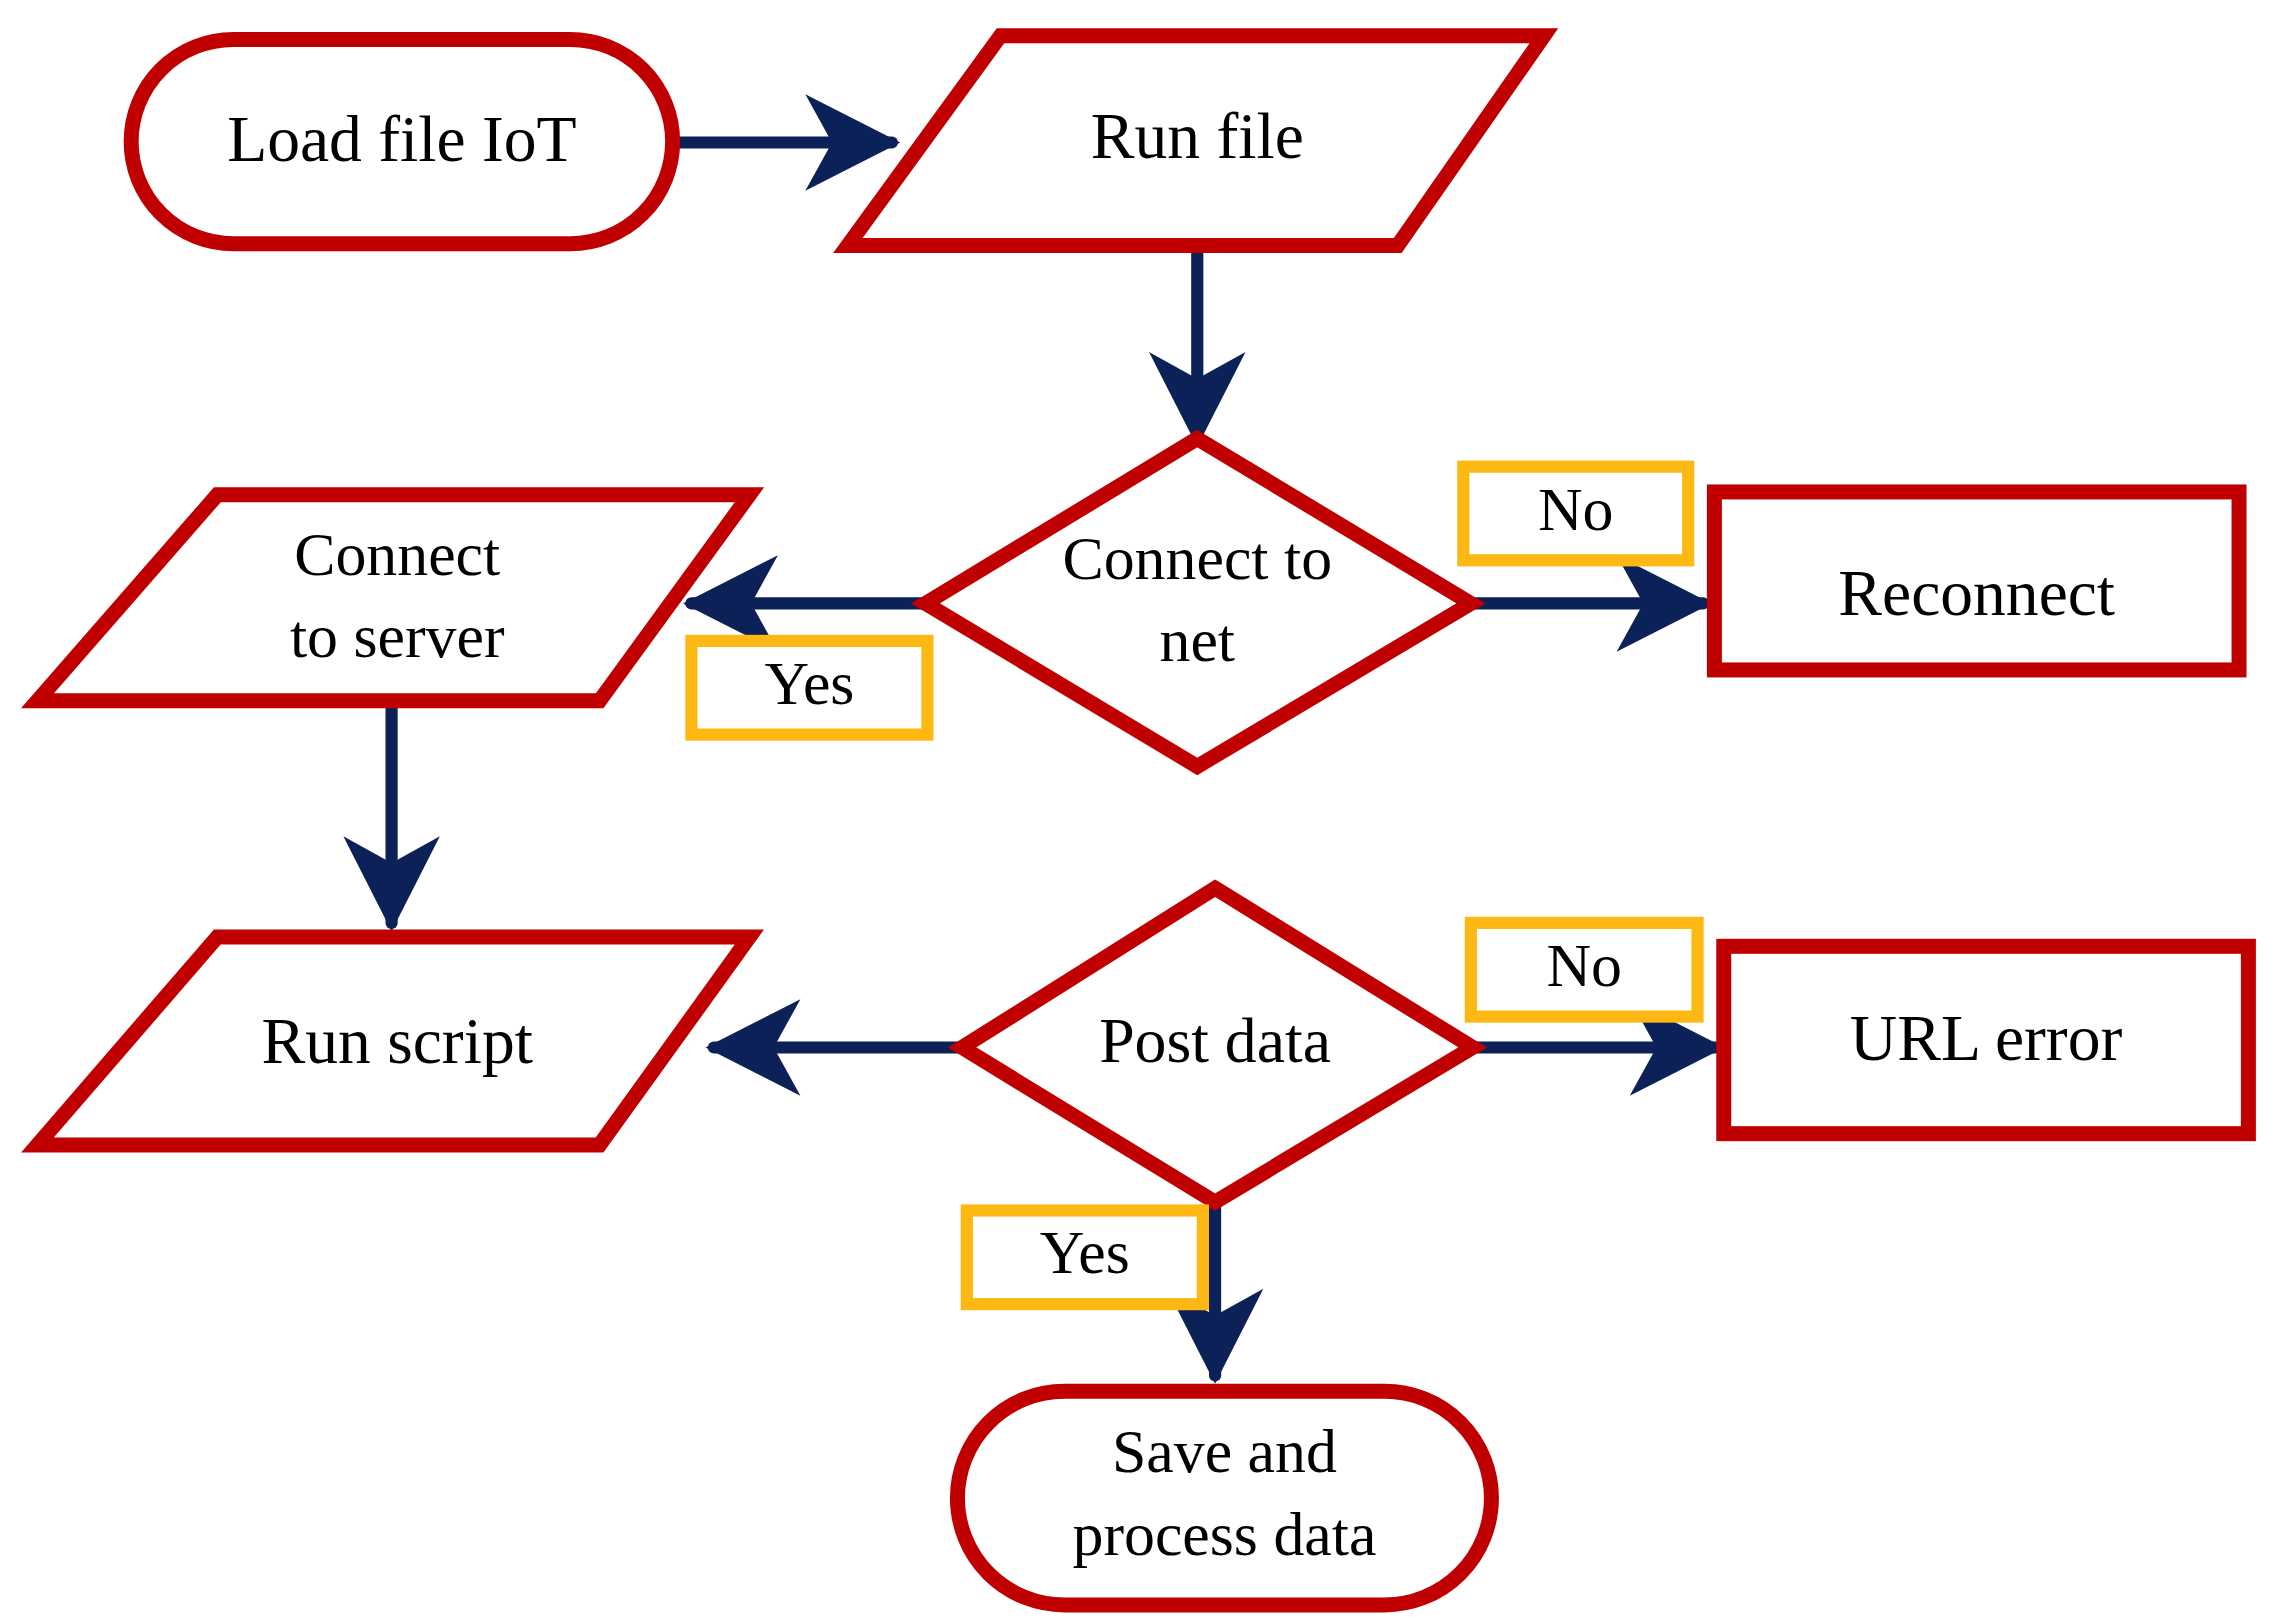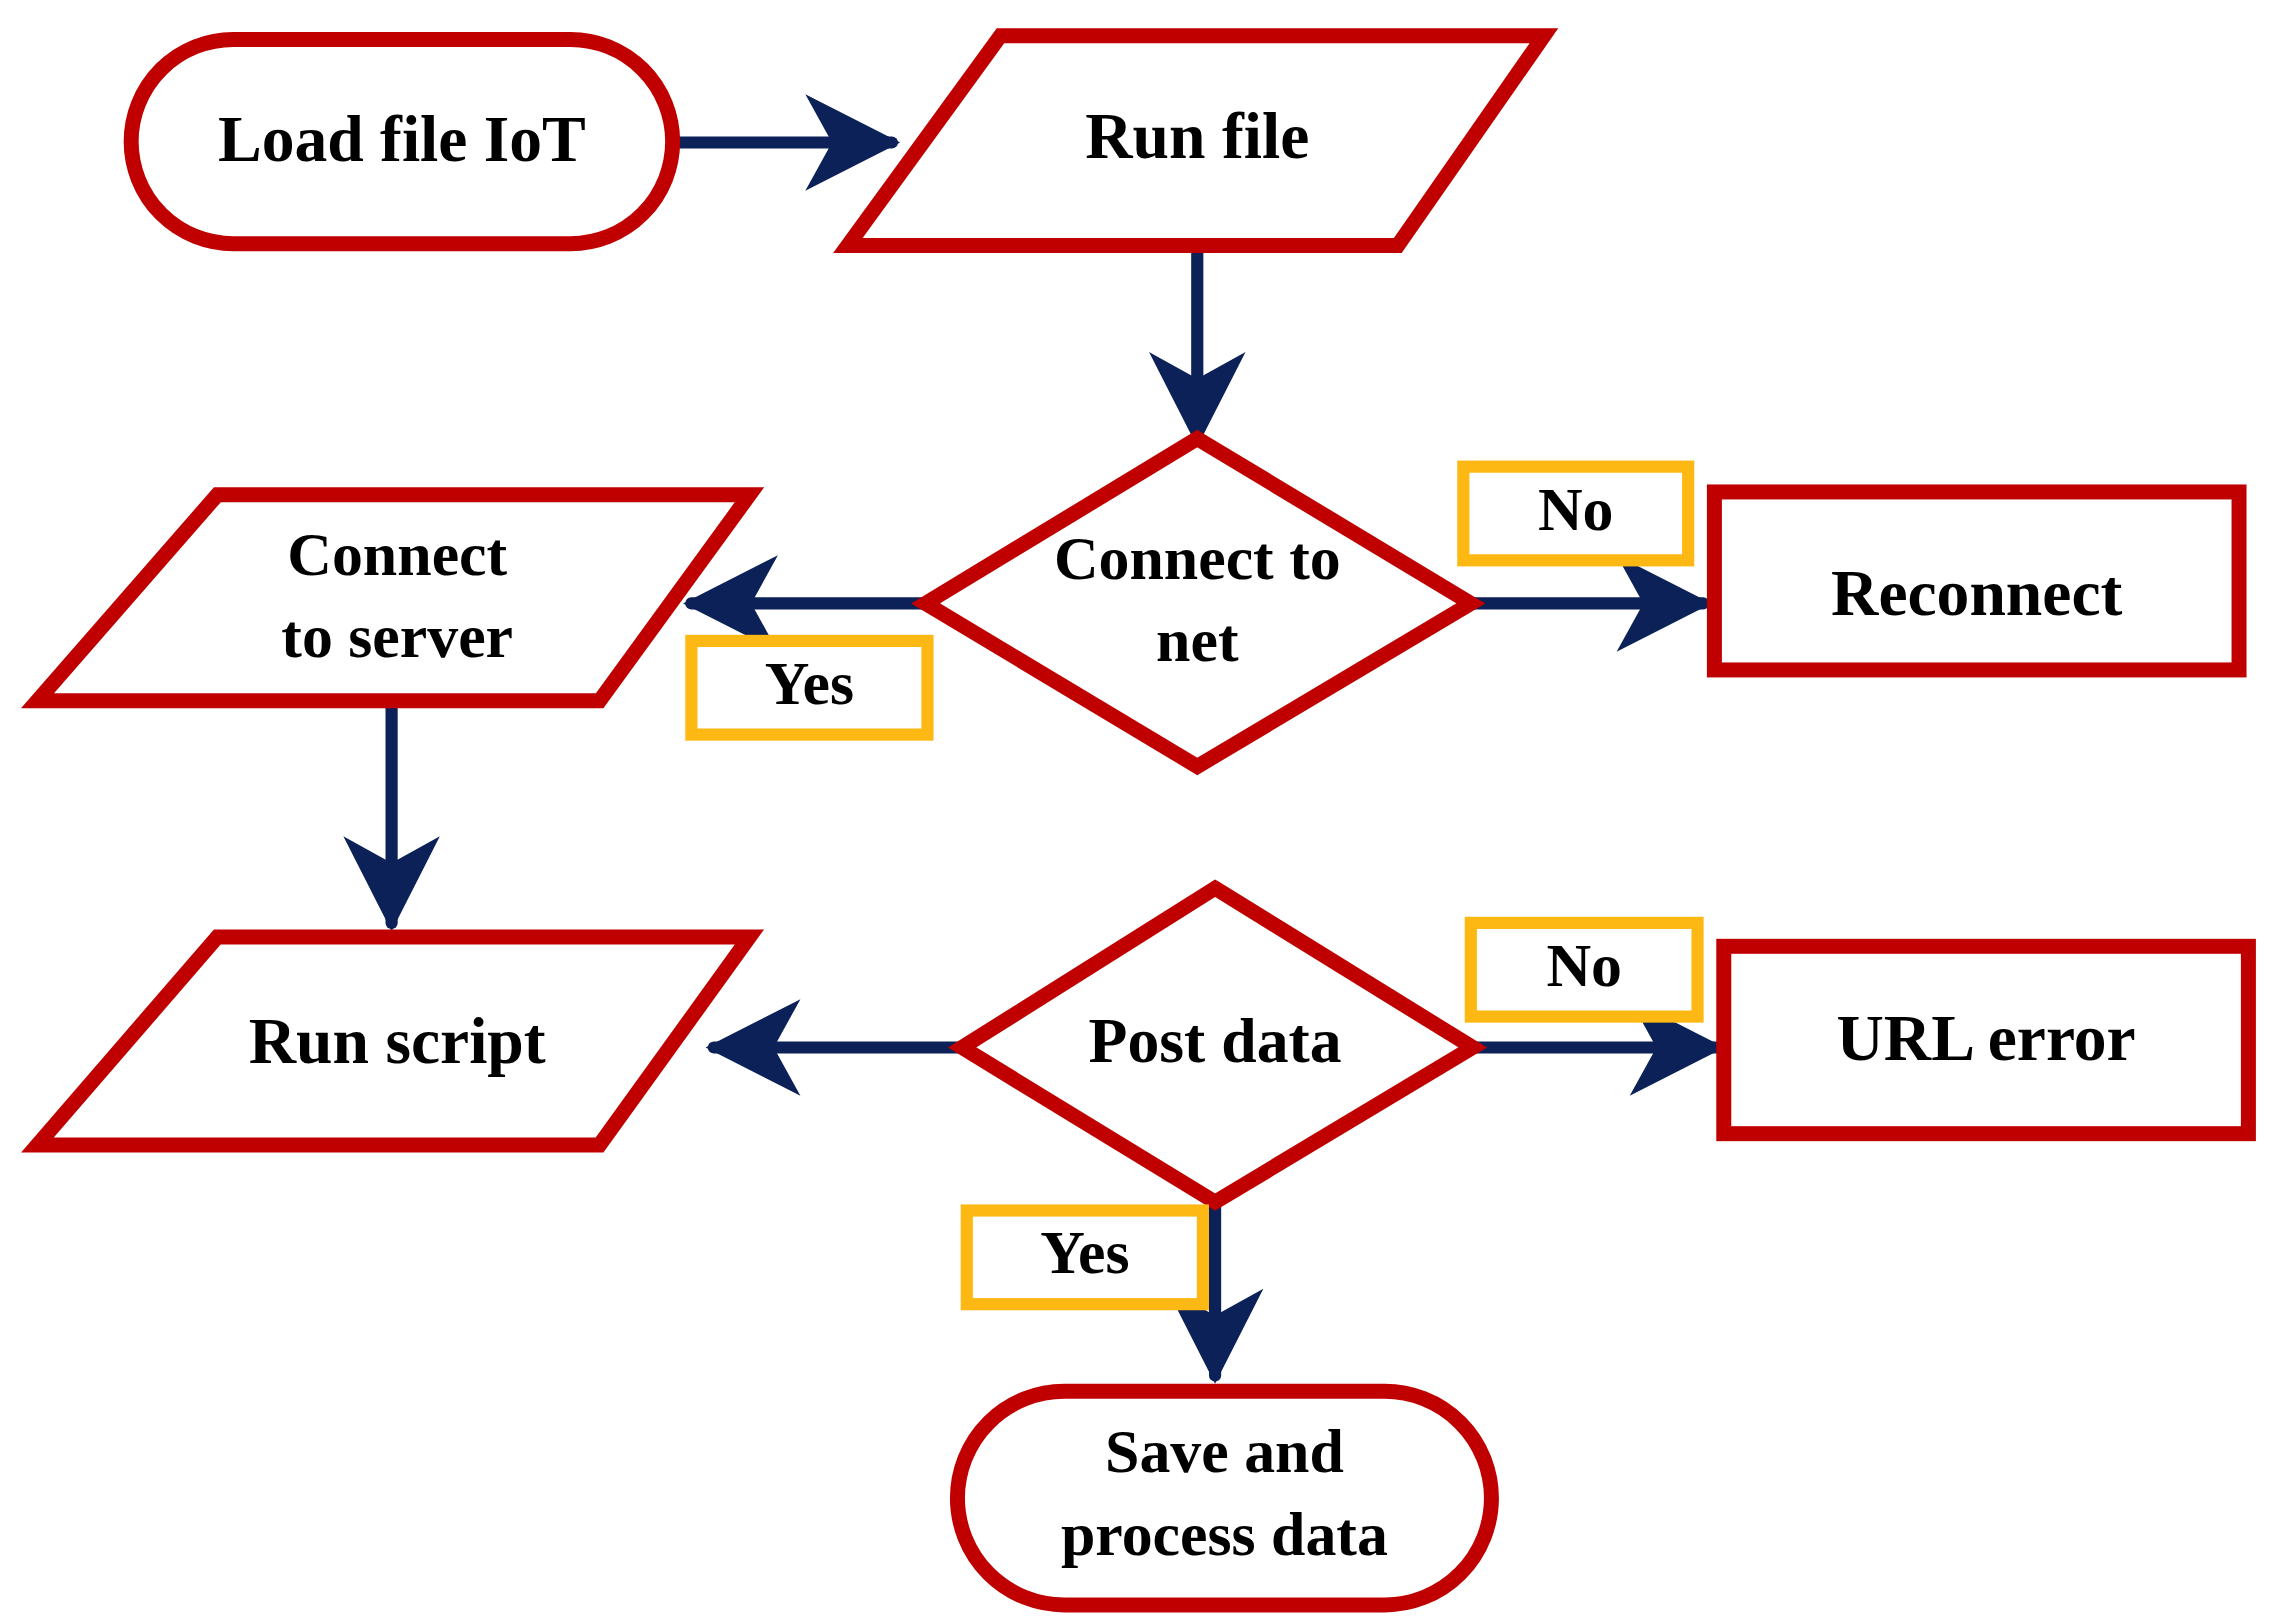--- a/index.html
+++ b/index.html
@@ -11,21 +11,20 @@
     width: 2284px;
     height: 1620px;
     font-family: "Liberation Serif", "DejaVu Serif", serif;
     overflow: hidden;
   }
   #canvas {
     position: relative;
     width: 2284px;
     height: 1620px;
     background: #ffffff;
-    font-weight: bold;
   }
   #flow-svg {
     position: absolute;
     top: 0;
     left: 0;
     width: 2284px;
     height: 1620px;
   }
   .node-text {
     font-family: "Liberation Serif", "DejaVu Serif", serif;

